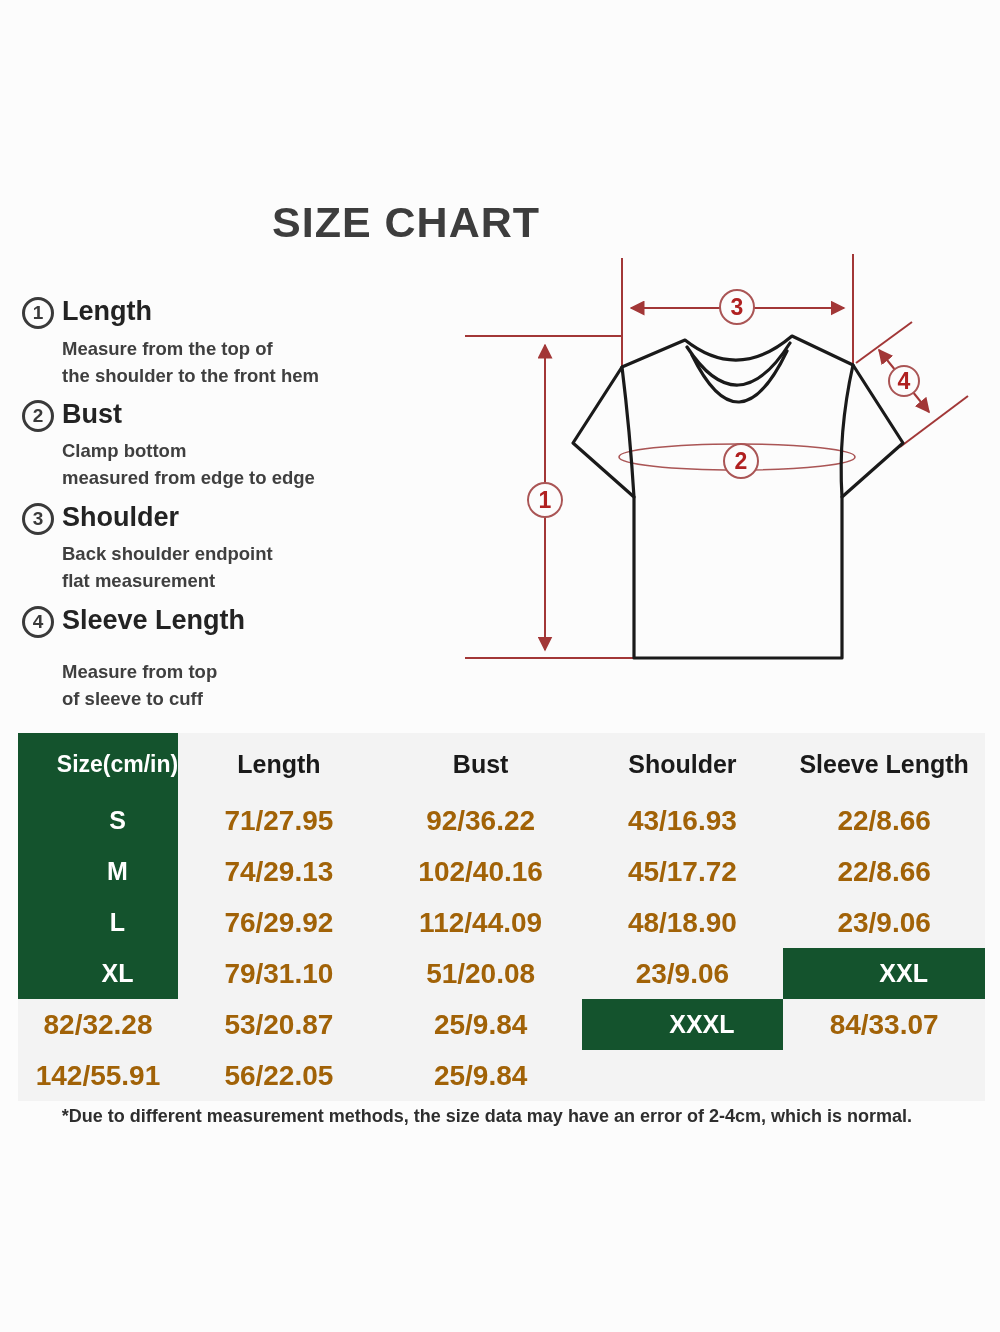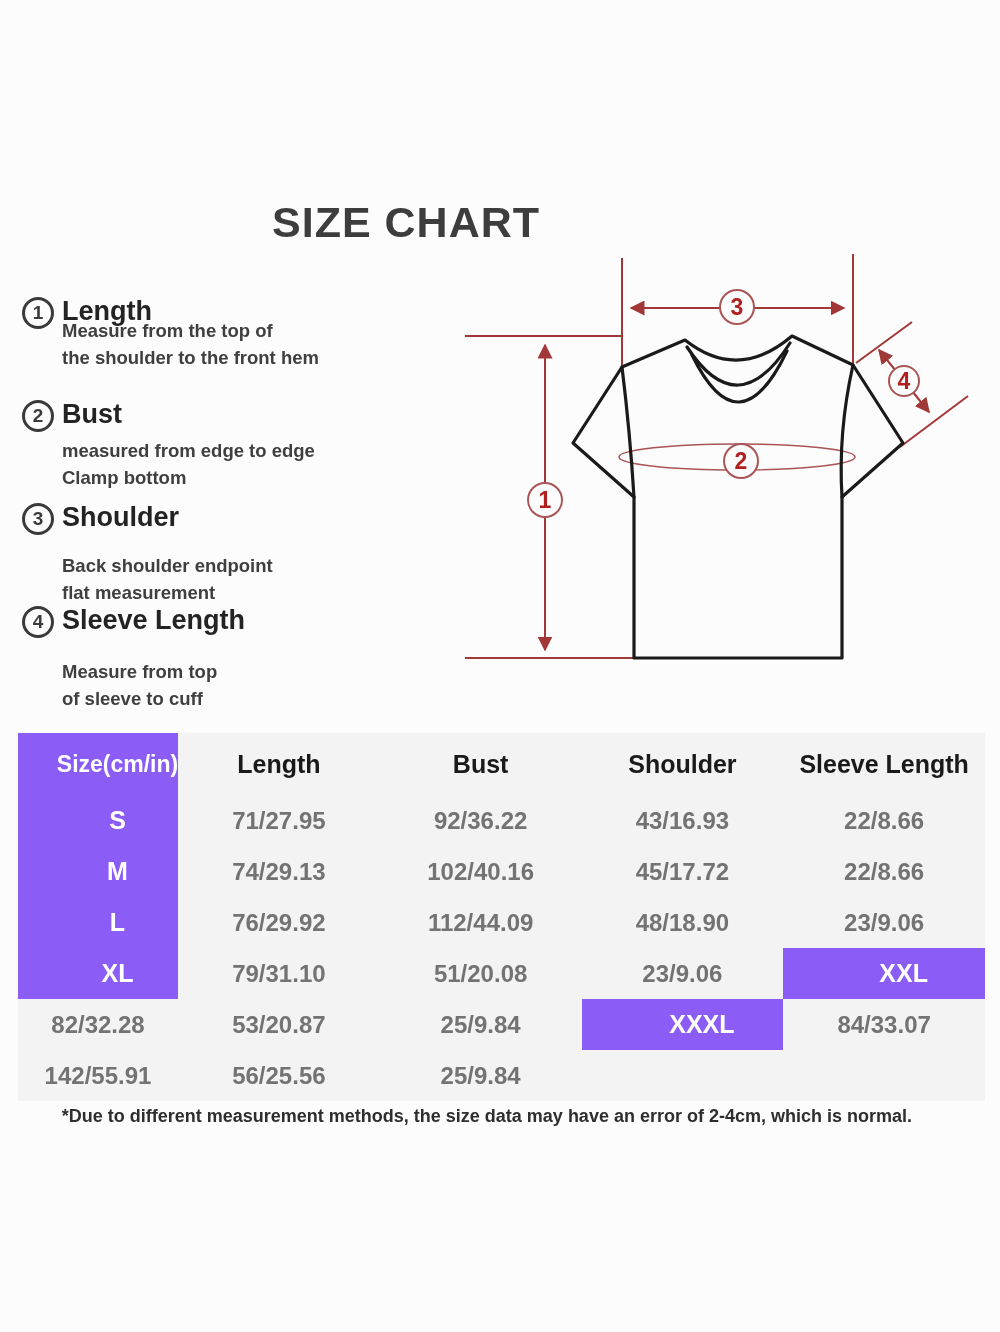--- a/index.html
+++ b/index.html
@@ -18,59 +18,59 @@
   .instr-desc{position:absolute; left:62px; font-size:18.5px; font-weight:600; color:#3f3f3f; line-height:26.5px; white-space:nowrap;}
 
   
   .diagram{position:absolute; left:440px; top:240px;}
 
   
   .size-table{position:absolute; left:18px; top:733px; width:967px; height:368px;
               display:grid; grid-template-columns:160px repeat(4,1fr);
               grid-template-rows:62px repeat(6,1fr); background:#f3f3f3;}
   .size-table .cell{display:flex; align-items:center; justify-content:center;}
-  .dark-cell{background:#8b5cf6; color:#ffffff; font-weight:700;padding-left:39px;}
+  .dark-cell{background:#14532d; color:#ffffff; font-weight:700;padding-left:39px;}
   .corner{font-size:23px;}
   .size-label{font-size:25px;}
   .col-header{font-size:25px; font-weight:700; color:#1a1a1a;}
-  .value-cell{font-size:24px; font-weight:700; color:#737373;}
+  .value-cell{font-size:28px; font-weight:700; color:#a16207;}
 
   
   .footnote{position:absolute; top:1106px; left:0; width:912px; text-align:right;
             font-size:18px; font-weight:700; color:#2e2e2e;}
 </style>
 </head>
 <body>
 
 <div class="page">
 
   <div class="title">SIZE CHART</div>
 
   <div class="instr-item">
     <div class="num-badge" style="top:297px;">1</div>
     <div class="instr-label" style="top:295px;">Length</div>
-    <div class="instr-desc" style="top:318px;">
+    <div class="instr-desc" style="top:336px;">
       <div>Measure from the top of</div>
       <div>the shoulder to the front hem</div>
     </div>
   </div>
 
   <div class="instr-item">
     <div class="num-badge" style="top:400px;">2</div>
     <div class="instr-label" style="top:398px;">Bust</div>
     <div class="instr-desc" style="top:438px;">
+      <div>Clamp bottom</div>
       <div>measured from edge to edge</div>
-      <div>Clamp bottom</div>
     </div>
   </div>
 
   <div class="instr-item">
     <div class="num-badge" style="top:503px;">3</div>
     <div class="instr-label" style="top:501px;">Shoulder</div>
-    <div class="instr-desc" style="top:541px;margin-top:12px;">
+    <div class="instr-desc" style="top:541px;">
       <div>Back shoulder endpoint</div>
       <div>flat measurement</div>
     </div>
   </div>
 
   <div class="instr-item">
     <div class="num-badge" style="top:606px;">4</div>
     <div class="instr-label" style="top:604px;">Sleeve Length</div>
     <div class="instr-desc" style="top:659px;">
       <div>Measure from top</div>
@@ -152,19 +152,19 @@
     <div class="cell value-cell">23/9.06</div>
 
     <div class="cell dark-cell size-label">XXL</div>
     <div class="cell value-cell">82/32.28</div>
     <div class="cell value-cell">53/20.87</div>
     <div class="cell value-cell">25/9.84</div>
 
     <div class="cell dark-cell size-label">XXXL</div>
     <div class="cell value-cell">84/33.07</div>
     <div class="cell value-cell">142/55.91</div>
-    <div class="cell value-cell">56/25.56</div>
+    <div class="cell value-cell">56/22.05</div>
     <div class="cell value-cell">25/9.84</div>
   </div>
 
   <div class="footnote">*Due to different measurement methods, the size data may have an error of 2-4cm, which is normal.</div>
 
 </div>
 
 </body></html>

